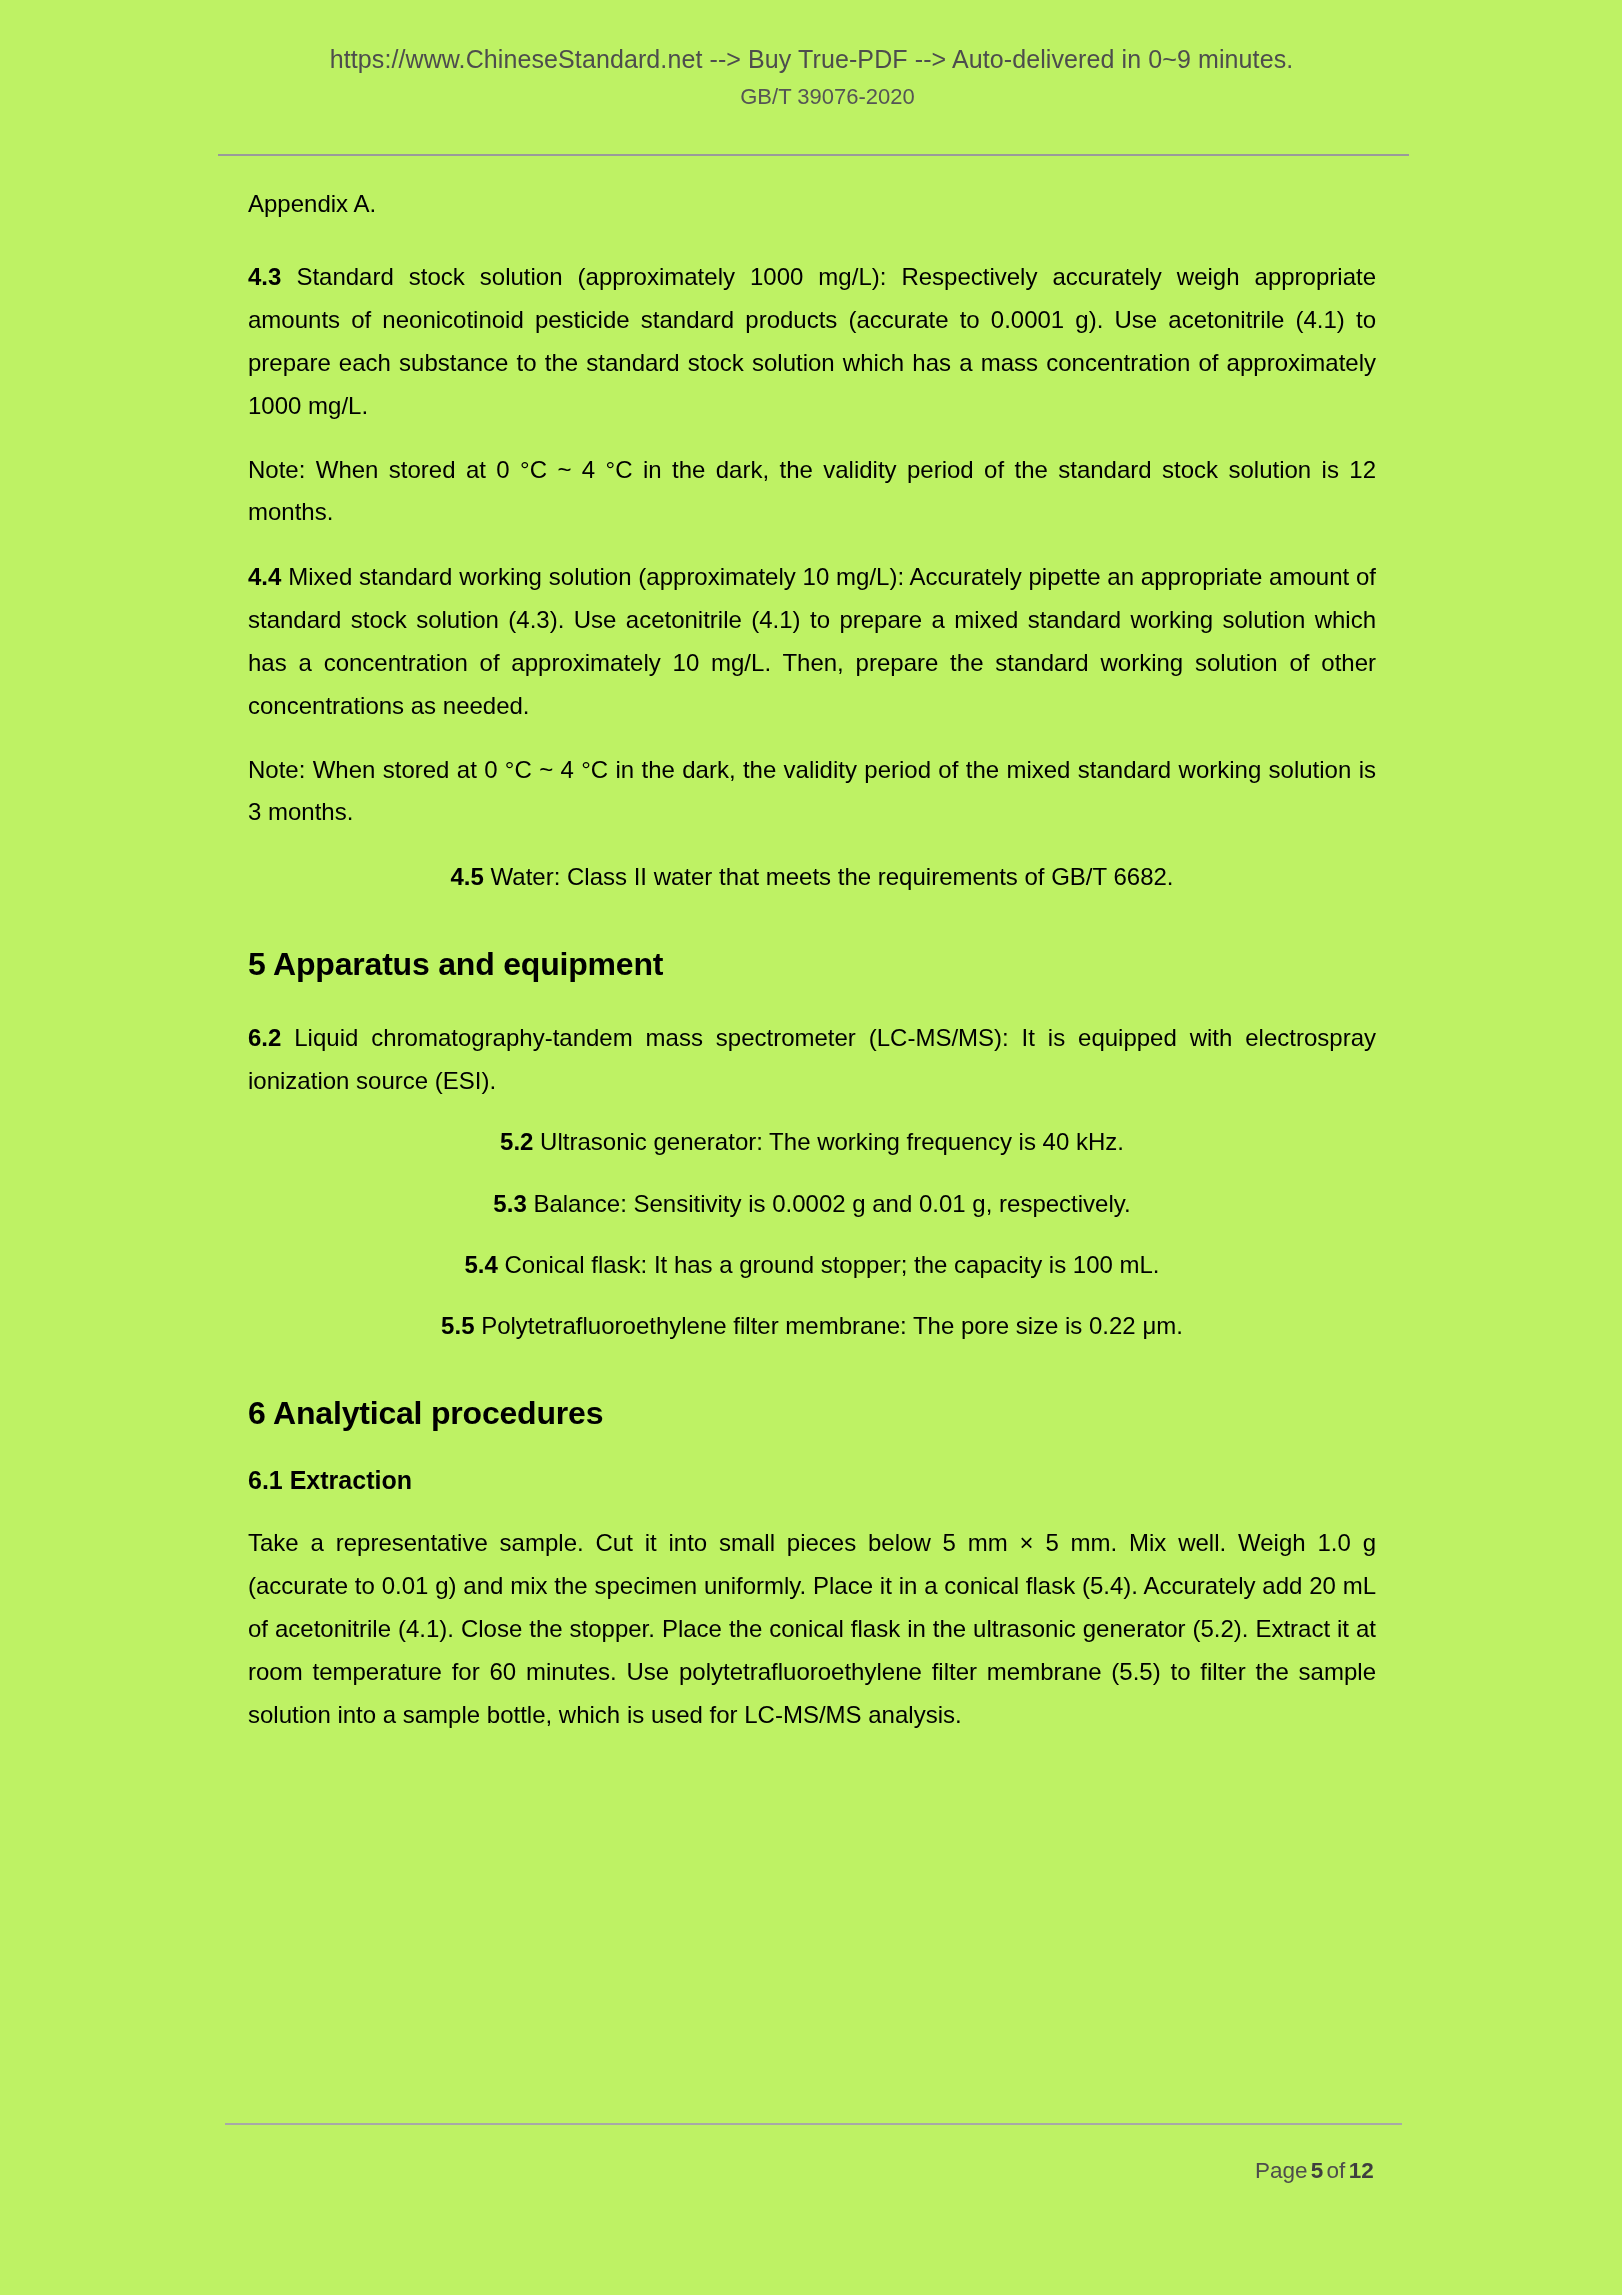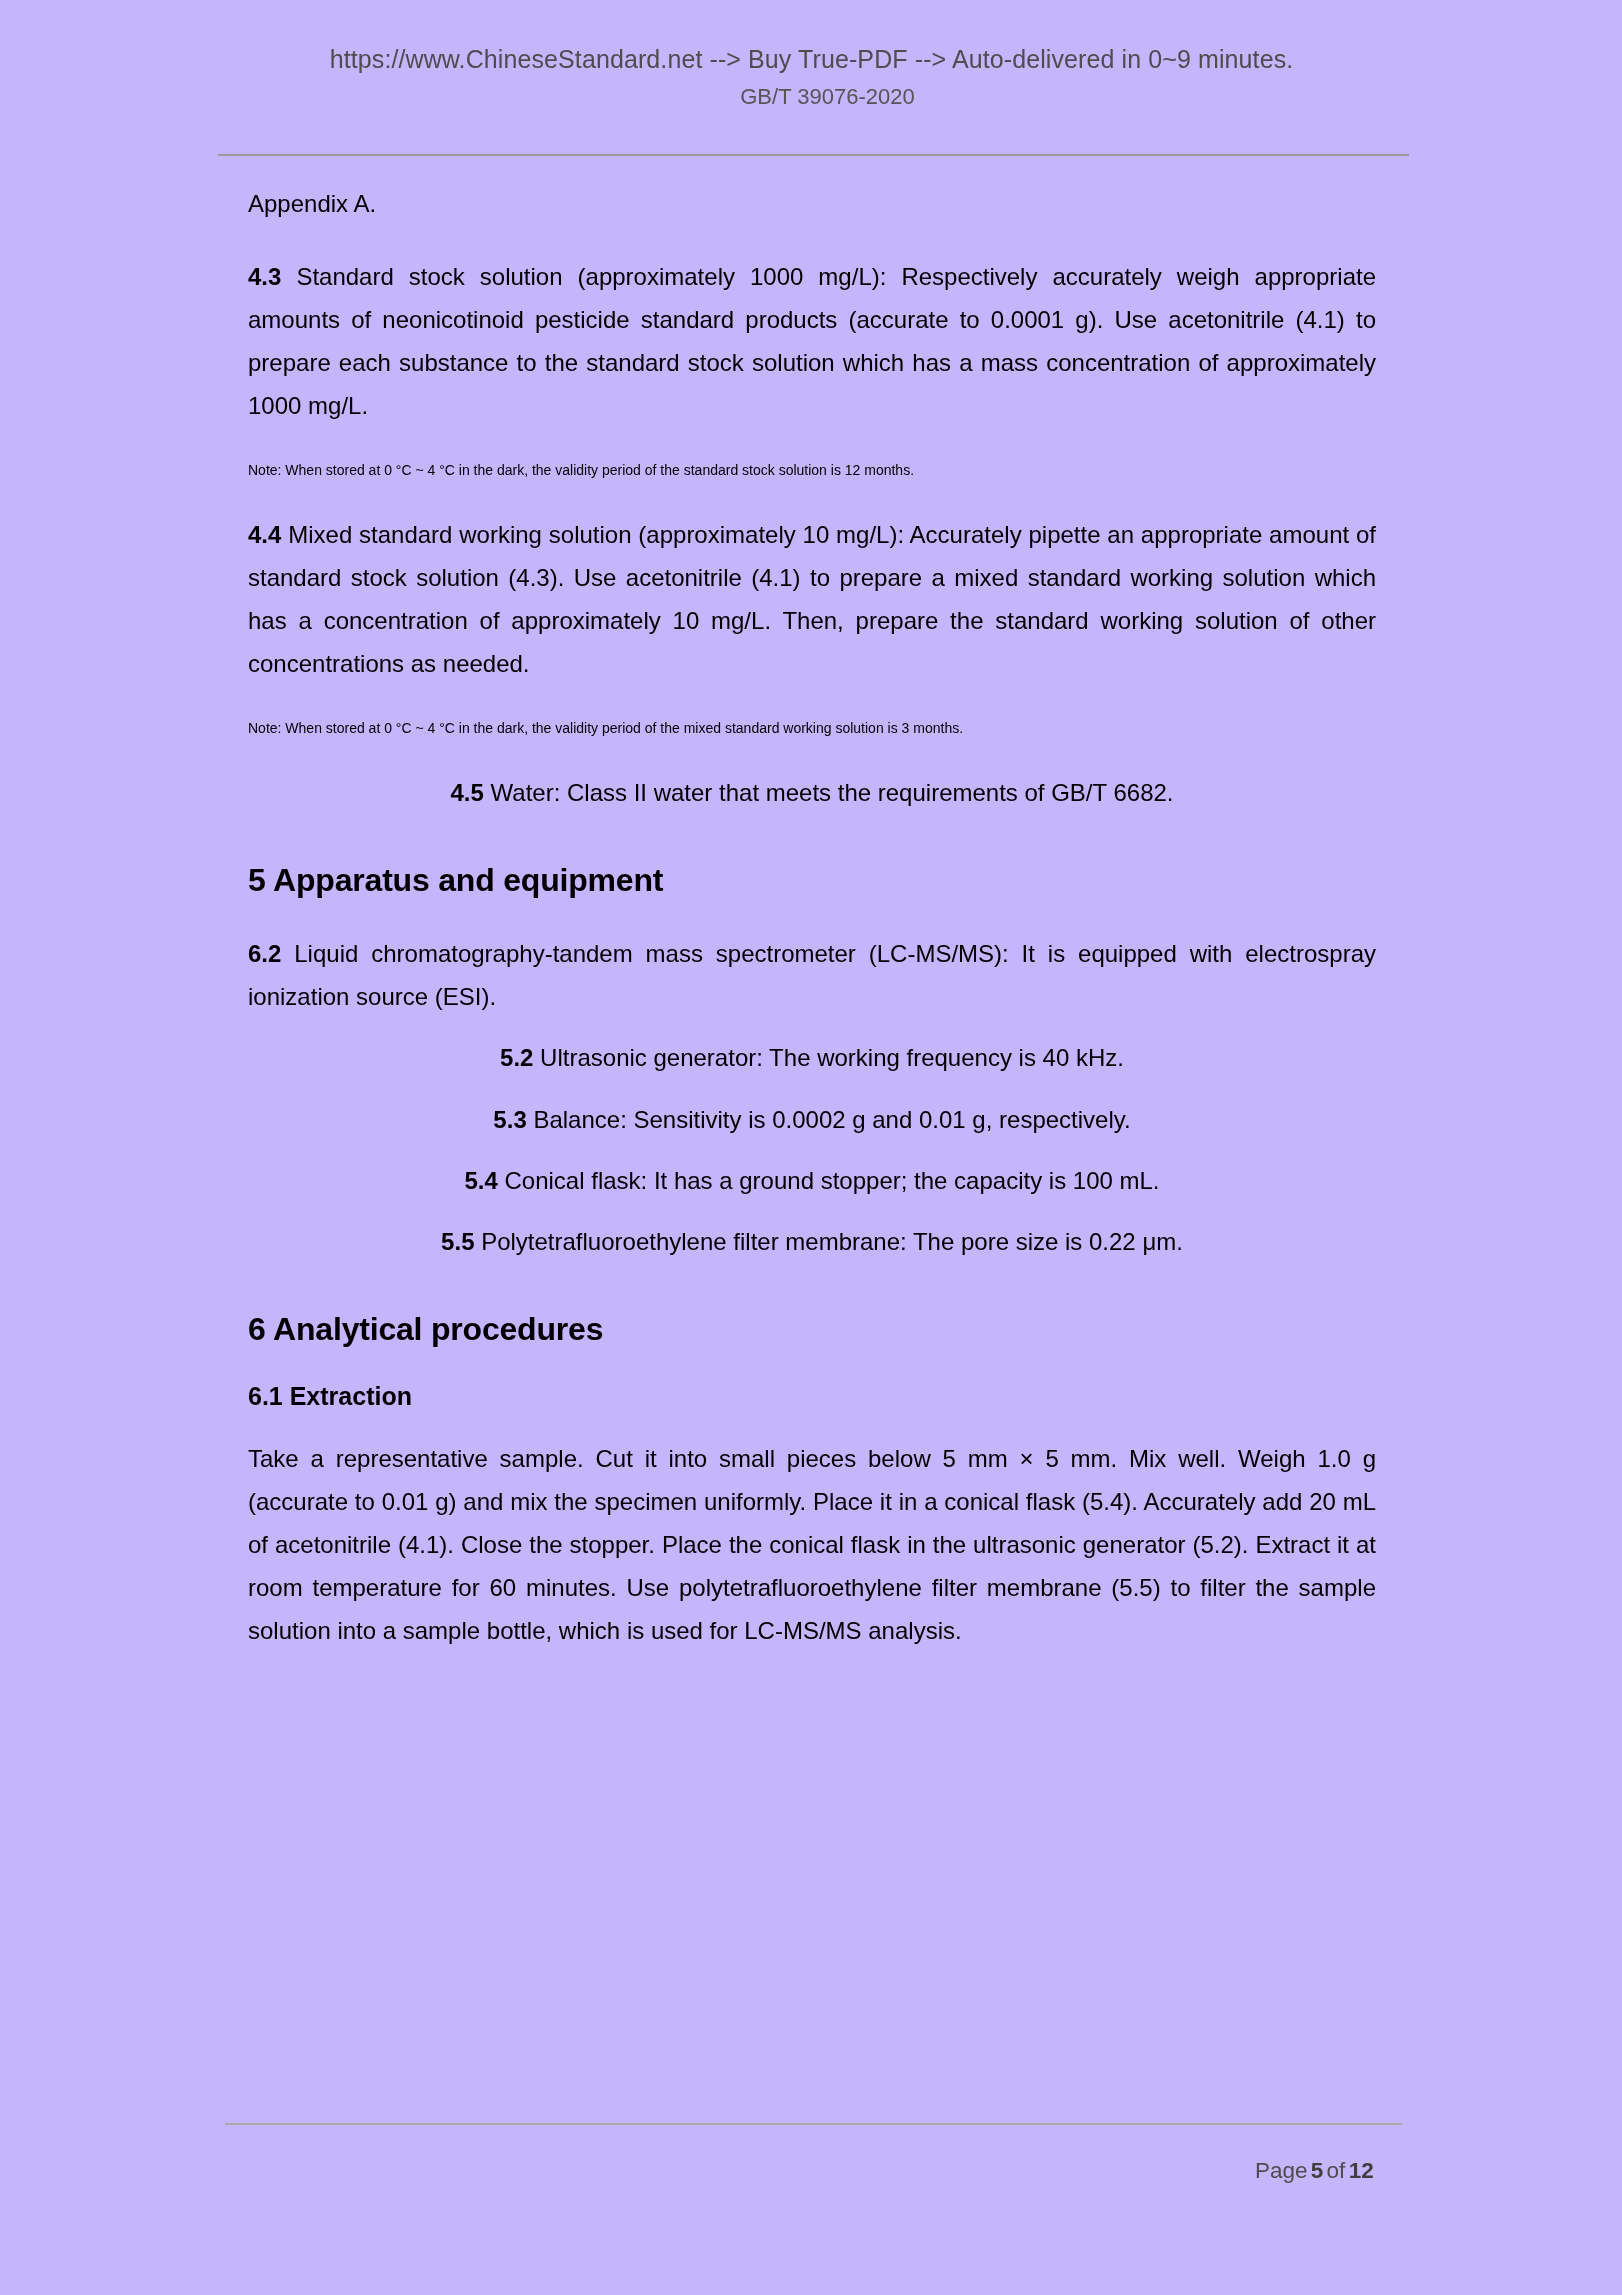--- a/index.html
+++ b/index.html
@@ -8,21 +8,21 @@
     background: #ffffff;
   }
   body {
     font-family: "Liberation Sans", sans-serif;
     -webkit-font-smoothing: antialiased;
   }
   .page {
     position: relative;
     width: 1623px;
     height: 2295px;
-    background: #c4b5fd;
+    background: #bef264;
     box-sizing: border-box;
     overflow: hidden;
   }
 
   
   .page-header {
     position: absolute;
     left: 0;
     top: 43px;
     width: 1623px;
@@ -77,21 +77,21 @@
     line-height: 43px;
     text-align: justify;
     text-justify: inter-word;
   }
   p.body-text.last-left,
   p.body-text.no-justify {
     text-align: center;
   }
 
   p.note-text {
-    font-size: 14px;
+    font-size: 24px;
     line-height: 42px;
     text-align: justify;
     text-justify: inter-word;
   }
 
   .num {
     font-weight: bold;
   }
 
   h2.section-heading {

